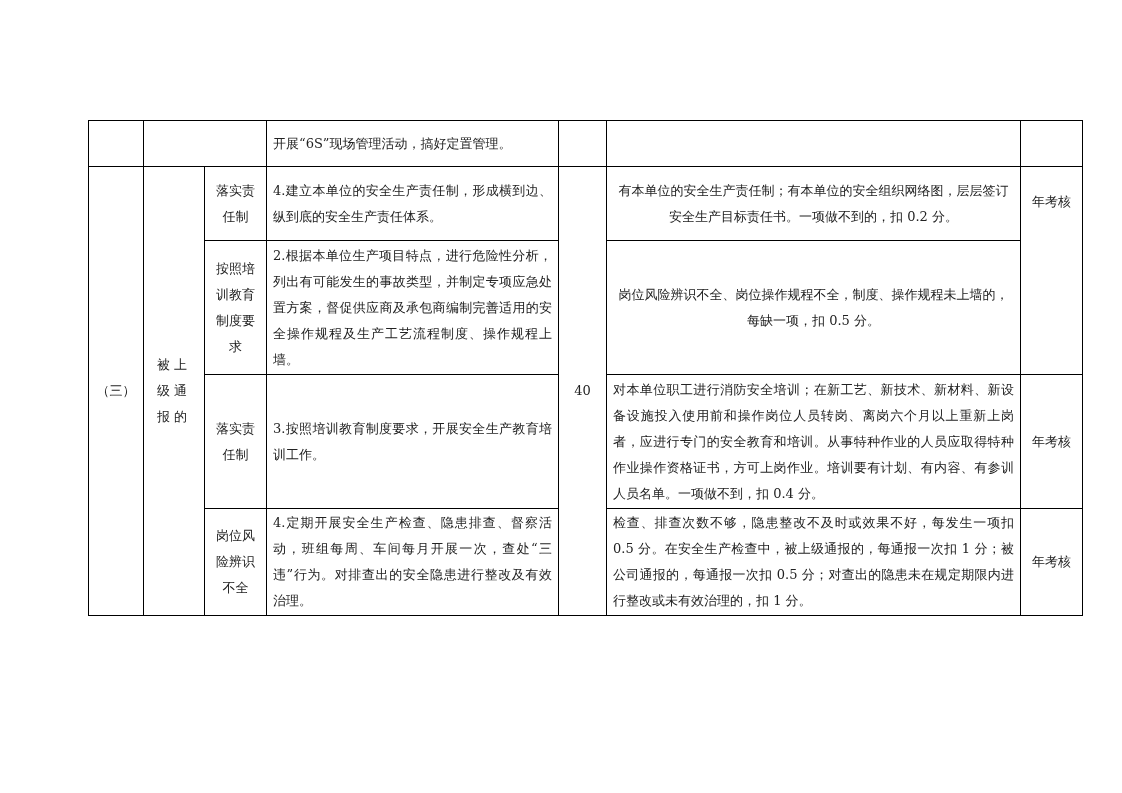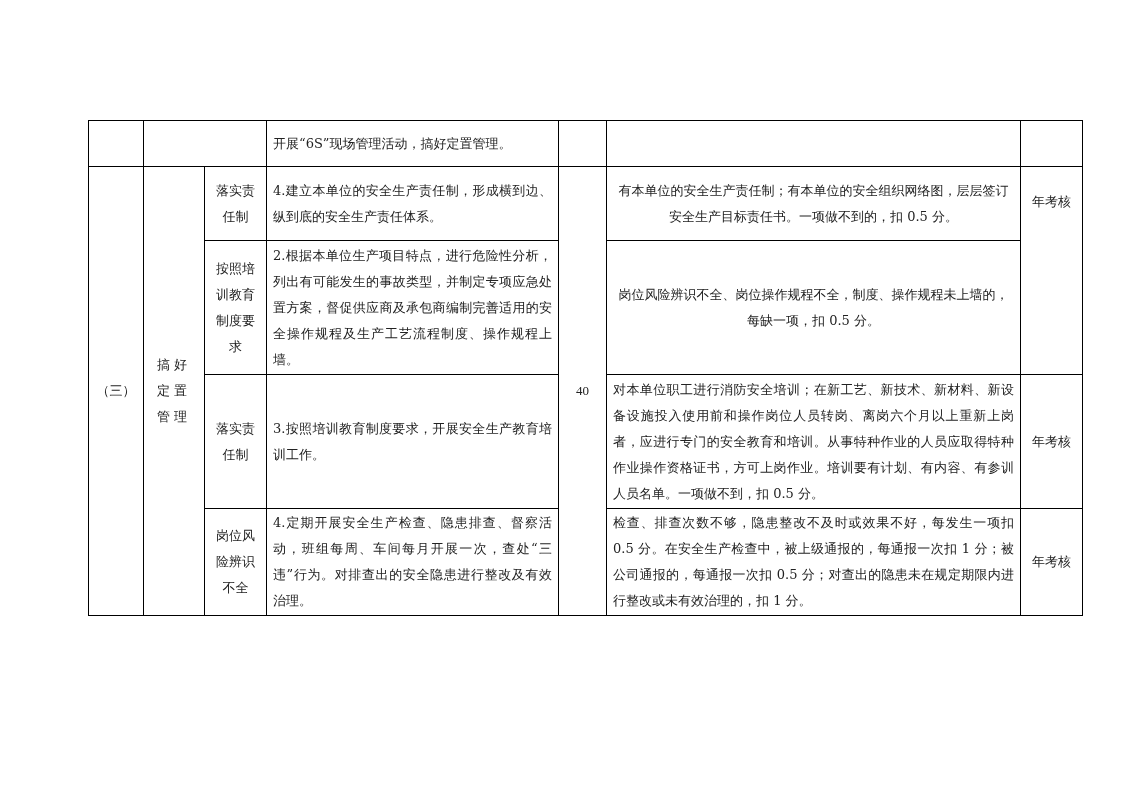--- a/index.html
+++ b/index.html
@@ -4,21 +4,21 @@
 <style>
   html, body { margin: 0; padding: 0; background: #ffffff; }
   body { width: 1122px; height: 793px; position: relative; overflow: hidden;
          font-family: "DejaVu Serif", "Liberation Serif", serif; color: #222; }
   table.doc { position: absolute; left: 88px; top: 120px; border-collapse: collapse;
               table-layout: fixed; width: 994px; }
   table.doc td { border: 1.5px solid #000; font-size: 13px; line-height: 26px;
                  padding: 0 6px; vertical-align: middle; }
   .c { text-align: center; }
   .j { text-align: justify; }
-  .num { font-size: 12px; font-family: Liberation Serif, serif; }
+  .num { font-size: 12px; }
 </style>
 </head>
 <body>
 
 <table class="doc">
   <colgroup>
     <col style="width:55px">
       <col style="width:61px">
       <col style="width:62px">
     <col style="width:292px">
@@ -30,36 +30,36 @@
       <tr style="height:46px">
     <td></td>
     <td colspan="2"></td>
     <td class="j">开展“6S”现场管理活动，搞好定置管理。</td>
     <td></td>
     <td></td>
     <td></td>
   </tr>
   <tr style="height:74px">
     <td rowspan="4" class="c">（三）</td>
-    <td rowspan="4" class="c" style="letter-spacing:4px">搞好定置管理</td>
+    <td rowspan="4" class="c" style="letter-spacing:4px">被上级通报的</td>
     <td class="c">落实责任制</td>
     <td class="j">4.建立本单位的安全生产责任制，形成横到边、纵到底的安全生产责任体系。</td>
     <td rowspan="4" class="c num">40</td>
-    <td class="c">有本单位的安全生产责任制；有本单位的安全组织网络图，层层签订安全生产目标责任书。一项做不到的，扣 0.5 分。</td>
+    <td class="c">有本单位的安全生产责任制；有本单位的安全组织网络图，层层签订安全生产目标责任书。一项做不到的，扣 0.2 分。</td>
     <td rowspan="2" class="c" style="vertical-align:top;padding-top:22px">年考核</td>
   </tr>
   <tr style="height:134px">
     <td class="c">按照培训教育制度要求</td>
     <td class="j">2.根据本单位生产项目特点，进行危险性分析，列出有可能发生的事故类型，并制定专项应急处置方案，督促供应商及承包商编制完善适用的安全操作规程及生产工艺流程制度、操作规程上墙。</td>
     <td class="c">岗位风险辨识不全、岗位操作规程不全，制度、操作规程未上墙的，每缺一项，扣 0.5 分。</td>
   </tr>
   <tr style="height:134px">
     <td class="c">落实责任制</td>
     <td class="j">3.按照培训教育制度要求，开展安全生产教育培训工作。</td>
-    <td class="j">对本单位职工进行消防安全培训；在新工艺、新技术、新材料、新设备设施投入使用前和操作岗位人员转岗、离岗六个月以上重新上岗者，应进行专门的安全教育和培训。从事特种作业的人员应取得特种作业操作资格证书，方可上岗作业。培训要有计划、有内容、有参训人员名单。一项做不到，扣 0.5 分。</td>
+    <td class="j">对本单位职工进行消防安全培训；在新工艺、新技术、新材料、新设备设施投入使用前和操作岗位人员转岗、离岗六个月以上重新上岗者，应进行专门的安全教育和培训。从事特种作业的人员应取得特种作业操作资格证书，方可上岗作业。培训要有计划、有内容、有参训人员名单。一项做不到，扣 0.4 分。</td>
     <td class="c">年考核</td>
   </tr>
   <tr style="height:107px">
     <td class="c">岗位风险辨识不全</td>
     <td class="j">4.定期开展安全生产检查、隐患排查、督察活动，班组每周、车间每月开展一次，查处“三违”行为。对排查出的安全隐患进行整改及有效治理。</td>
     <td class="j">检查、排查次数不够，隐患整改不及时或效果不好，每发生一项扣 0.5 分。在安全生产检查中，被上级通报的，每通报一次扣 1 分；被公司通报的，每通报一次扣 0.5 分；对查出的隐患未在规定期限内进行整改或未有效治理的，扣 1 分。</td>
     <td class="c">年考核</td>
   </tr>
 </tbody>
   </table>

